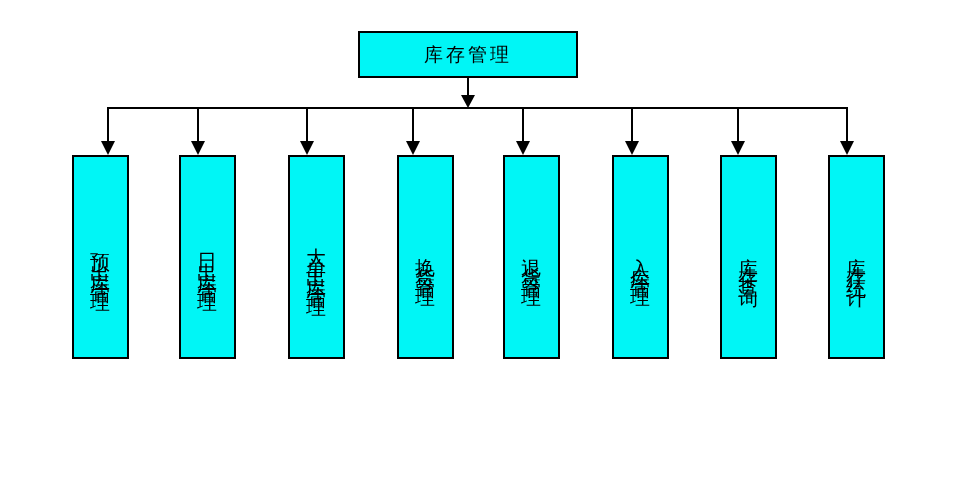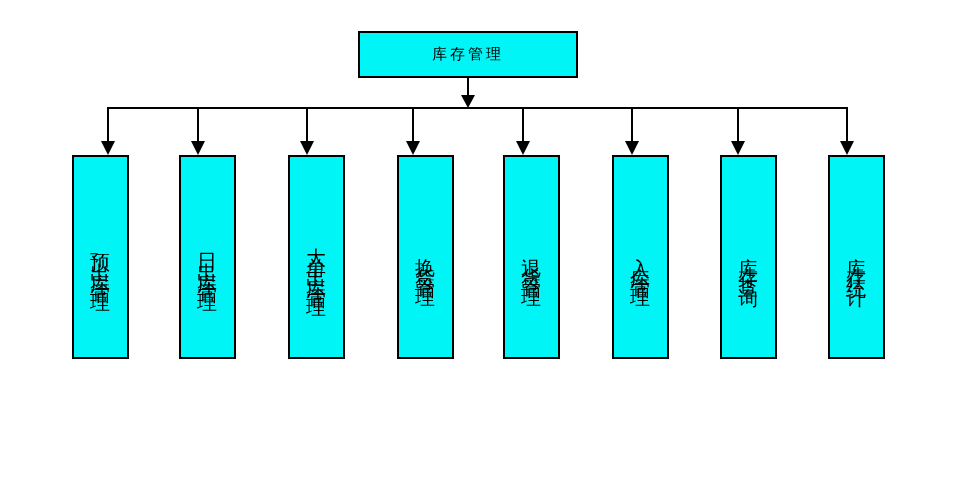--- a/index.html
+++ b/index.html
@@ -38,21 +38,21 @@
     width: 220px;
     height: 47px;
     background: #00f6f6;
     border: 2px solid #000000;
     box-sizing: border-box;
     display: flex;
     align-items: center;
     justify-content: center;
   }
   .root-label {
-    font-size: 15px;
+    font-size: 19px;
     letter-spacing: 3px;
     line-height: 1;
     white-space: nowrap;
   }
   .child-box {
     position: absolute;
     top: 155px;
     width: 57px;
     height: 204px;
     background: #00f6f6;

